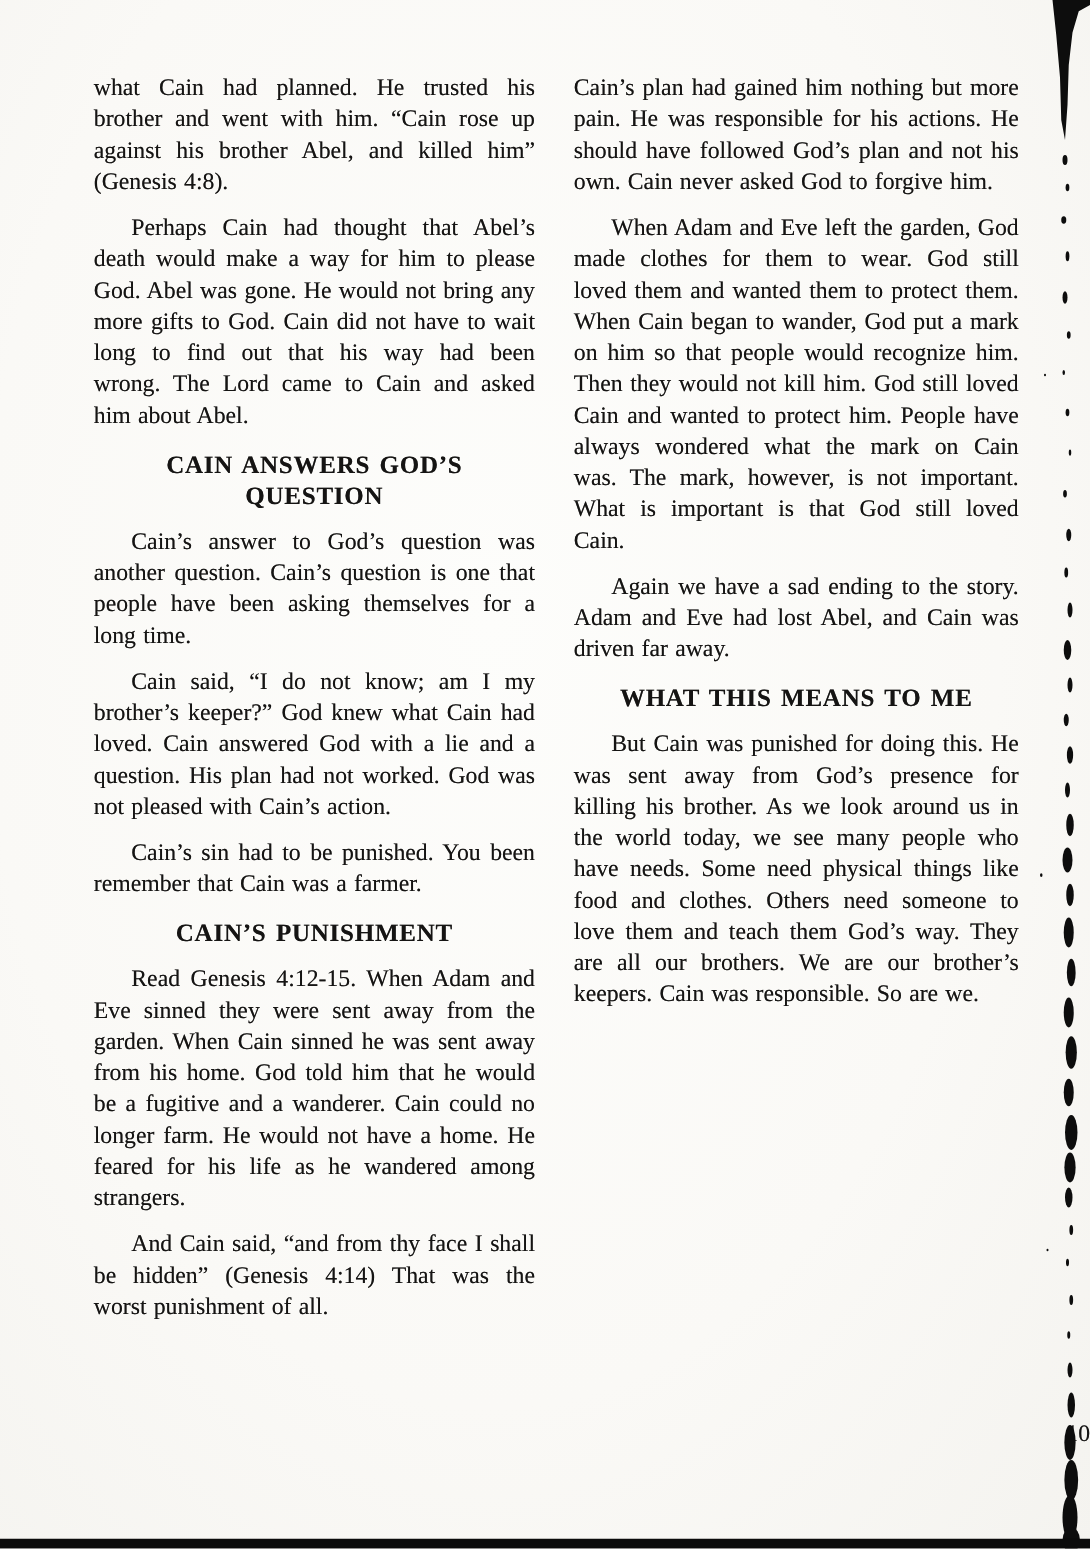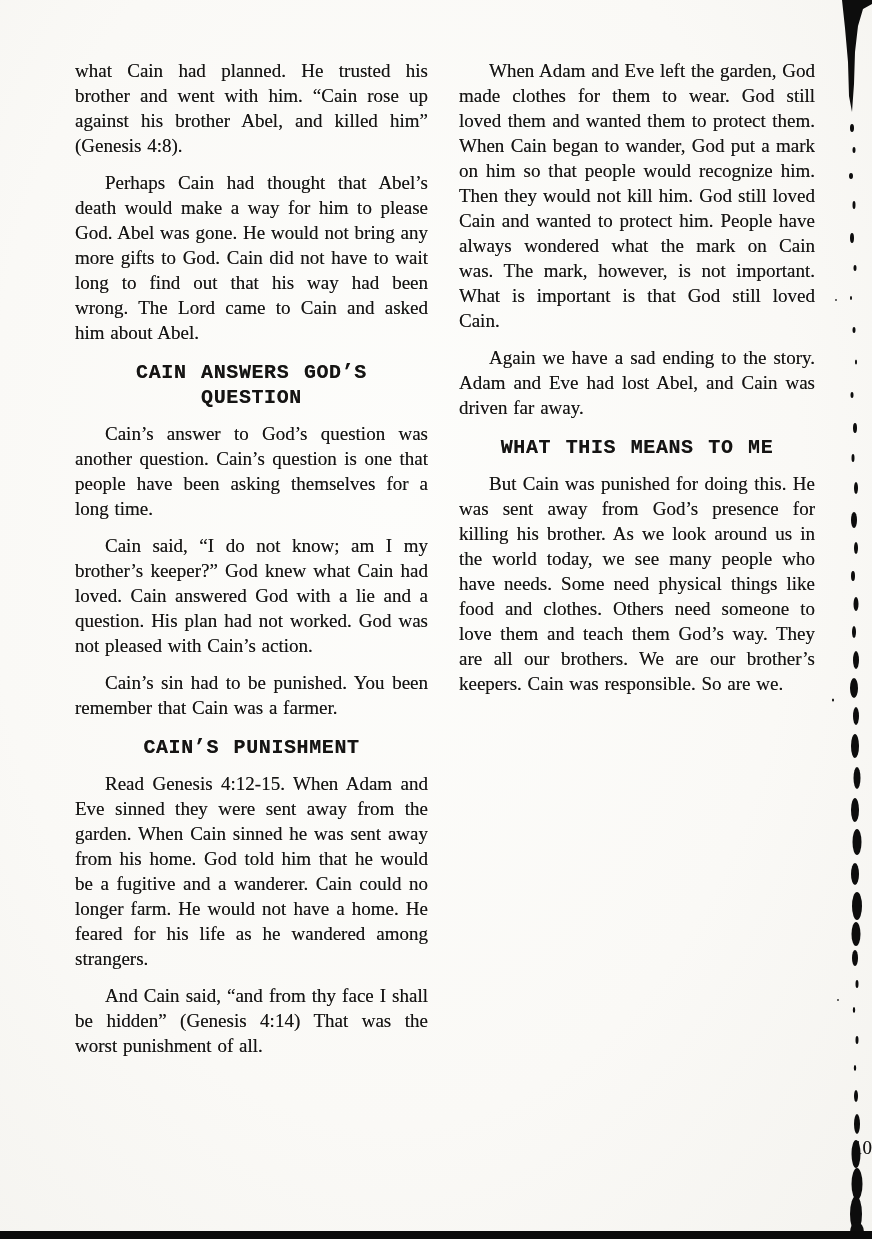--- a/index.html
+++ b/index.html
@@ -30,21 +30,20 @@
   p.body.noindent { text-indent: 0; }
   h2.heading {
     margin: 15px 0 11px 0;
     font-size: 20px;
     line-height: 25px;
     font-weight: bold;
     text-align: center;
     letter-spacing: 0.6px;
     word-spacing: 2px;
     text-shadow: 0 0 0.5px rgba(10,10,10,0.6);
-    font-family: Liberation Mono, monospace;
   }
   h2.heading.narrow {
     max-width: 290px;
     margin-left: auto;
     margin-right: auto;
   }
   .page-number {
     position: absolute;
     top: 1135px;
     left: 0;
@@ -82,20 +81,21 @@
     <h2 class="heading narrow">CAIN ANSWERS GOD’S QUESTION</h2>
     <p class="body">Cain’s answer to God’s question was another question. Cain’s question is one that people have been asking themselves for a long time.</p>
     <p class="body">Cain said, “I do not know; am I my brother’s keeper?” God knew what Cain had loved. Cain answered God with a lie and a question. His plan had not worked. God was not pleased with Cain’s action.</p>
     <p class="body">Cain’s sin had to be punished. You been remember that Cain was a farmer.</p>
     <h2 class="heading">CAIN’S PUNISHMENT</h2>
     <p class="body">Read Genesis 4:12-15. When Adam and Eve sinned they were sent away from the garden. When Cain sinned he was sent away from his home. God told him that he would be a fugitive and a wanderer. Cain could no longer farm. He would not have a home. He feared for his life as he wandered among strangers.</p>
     <p class="body">And Cain said, “and from thy face I shall be hidden” (Genesis 4:14) That was the worst punishment of all.</p>
   </div>
 
   <div class="col col-right">
+    <p class="body noindent">Cain’s plan had gained him nothing but more pain. He was responsible for his actions. He should have followed God’s plan and not his own. Cain never asked God to forgive him.</p>
     <p class="body">When Adam and Eve left the garden, God made clothes for them to wear. God still loved them and wanted them to protect them. When Cain began to wander, God put a mark on him so that people would recognize him. Then they would not kill him. God still loved Cain and wanted to protect him. People have always wondered what the mark on Cain was. The mark, however, is not important. What is important is that God still loved Cain.</p>
     <p class="body">Again we have a sad ending to the story. Adam and Eve had lost Abel, and Cain was driven far away.</p>
     <h2 class="heading">WHAT THIS MEANS TO ME</h2>
     <p class="body">But Cain was punished for doing this. He was sent away from God’s presence for killing his brother. As we look around us in the world today, we see many people who have needs. Some need physical things like food and clothes. Others need someone to love them and teach them God’s way. They are all our brothers. We are our brother’s keepers. Cain was responsible. So are we.</p>
   </div>
 
   <div class="page-number">10</div>
 
   <svg class="artifact-right" viewBox="0 0 44 1239" xmlns="http://www.w3.org/2000/svg" aria-hidden="true">
     <g fill="#0d0d0d">

